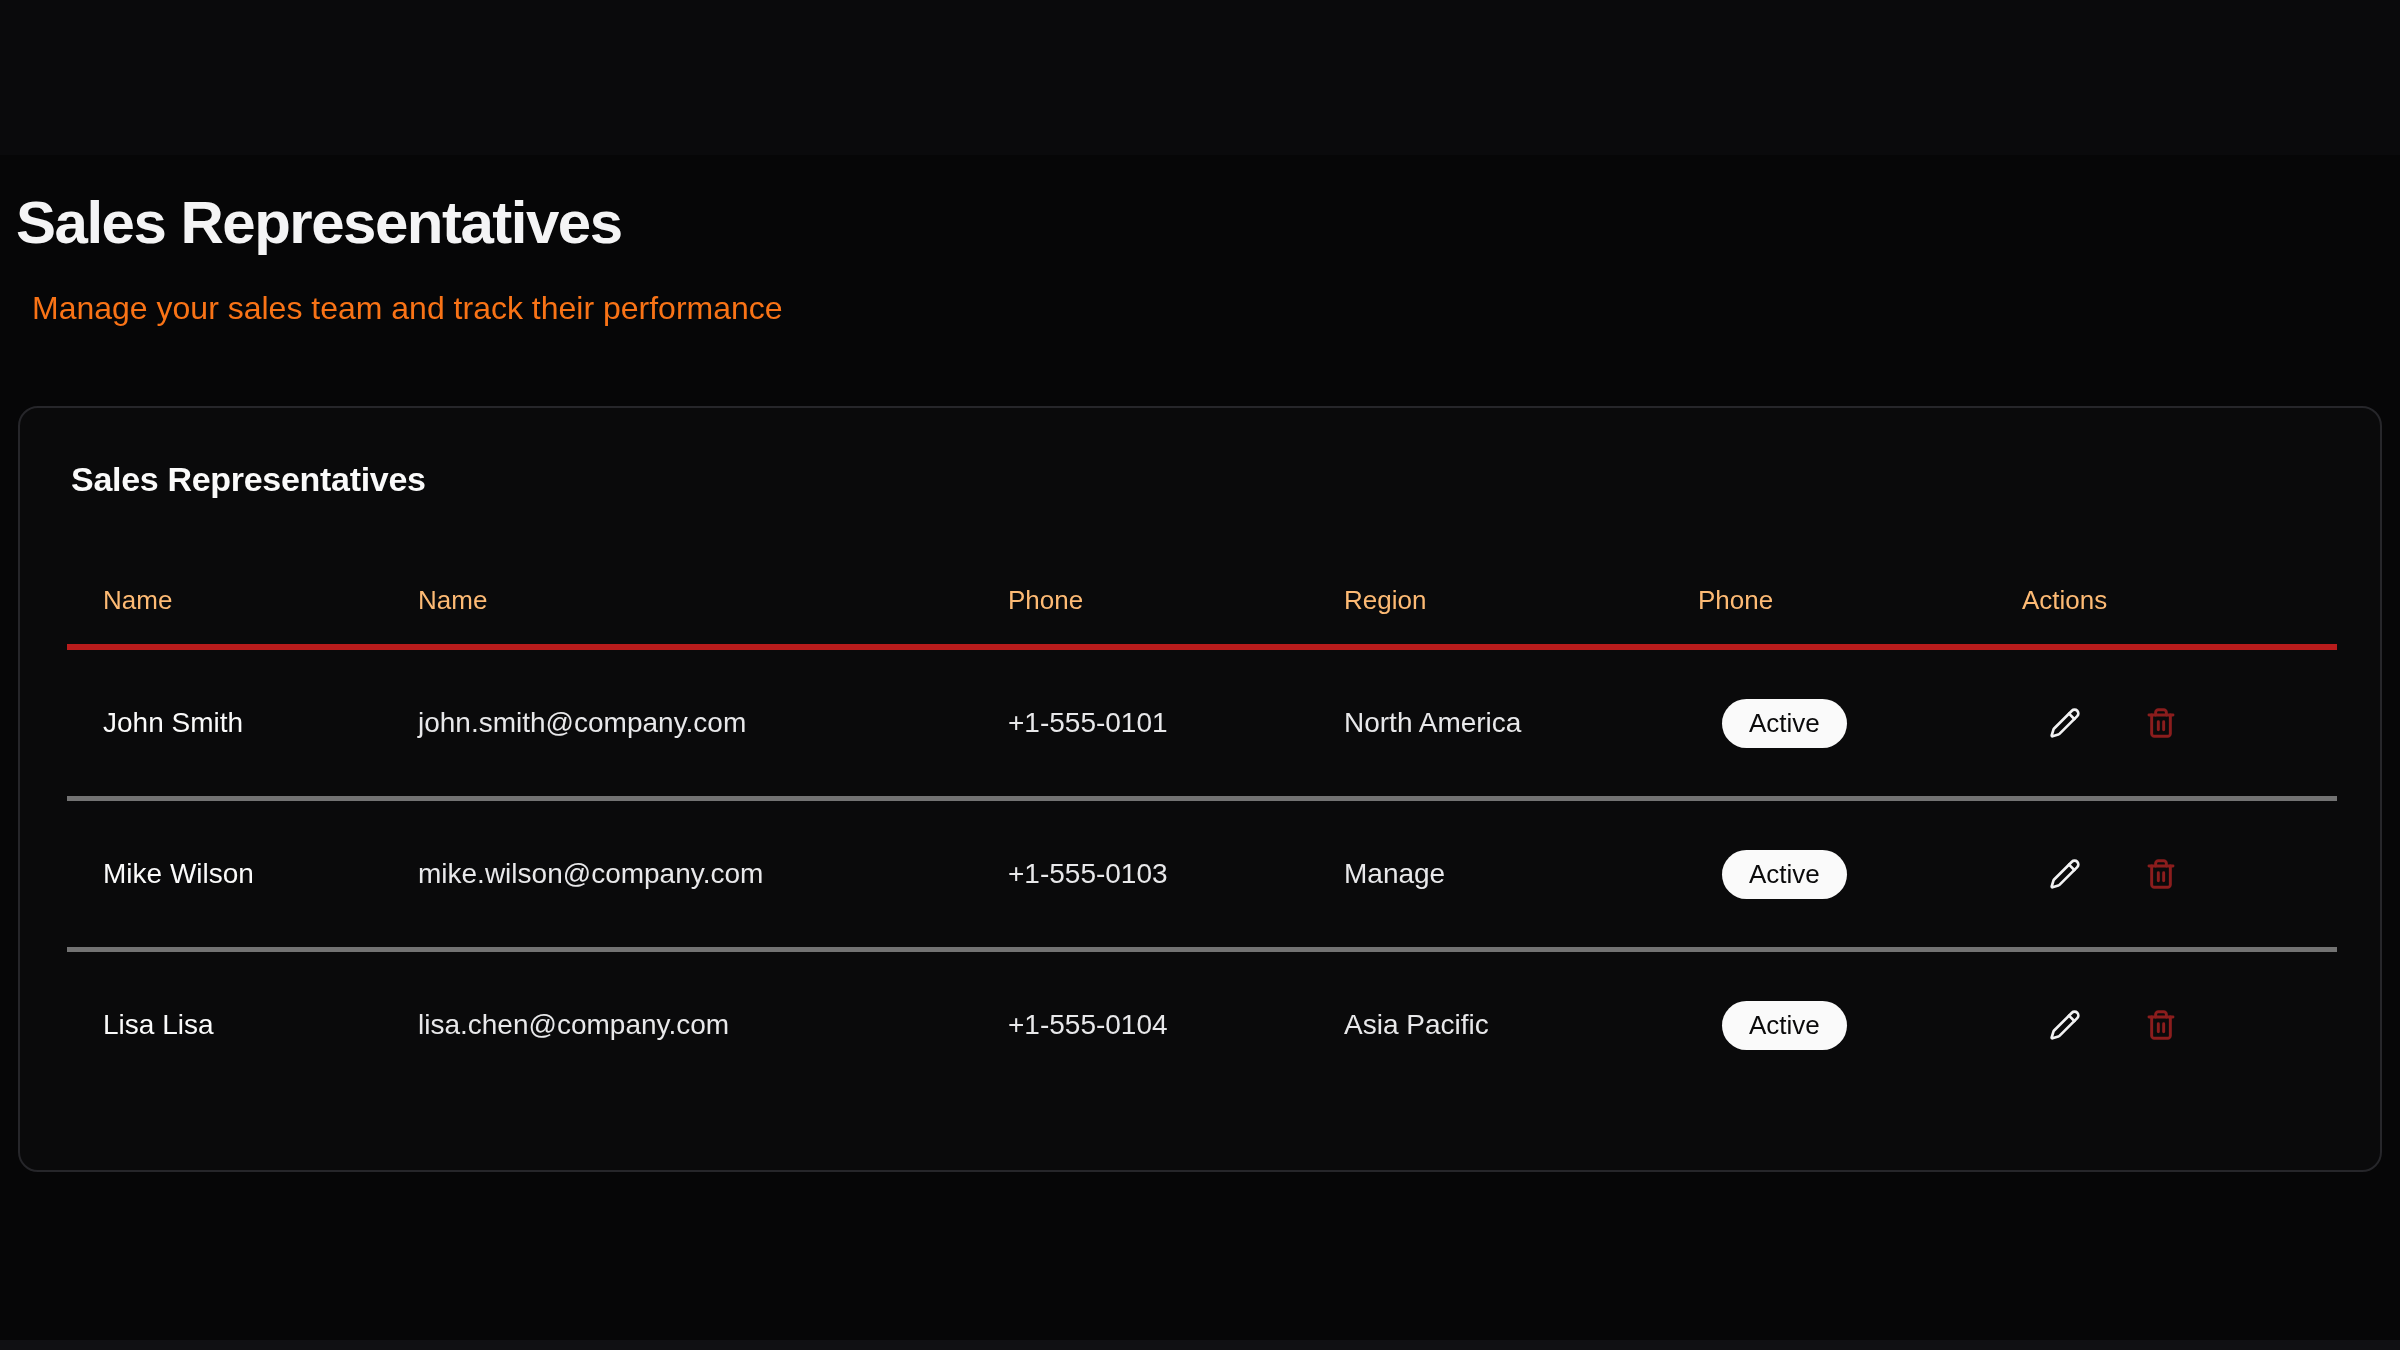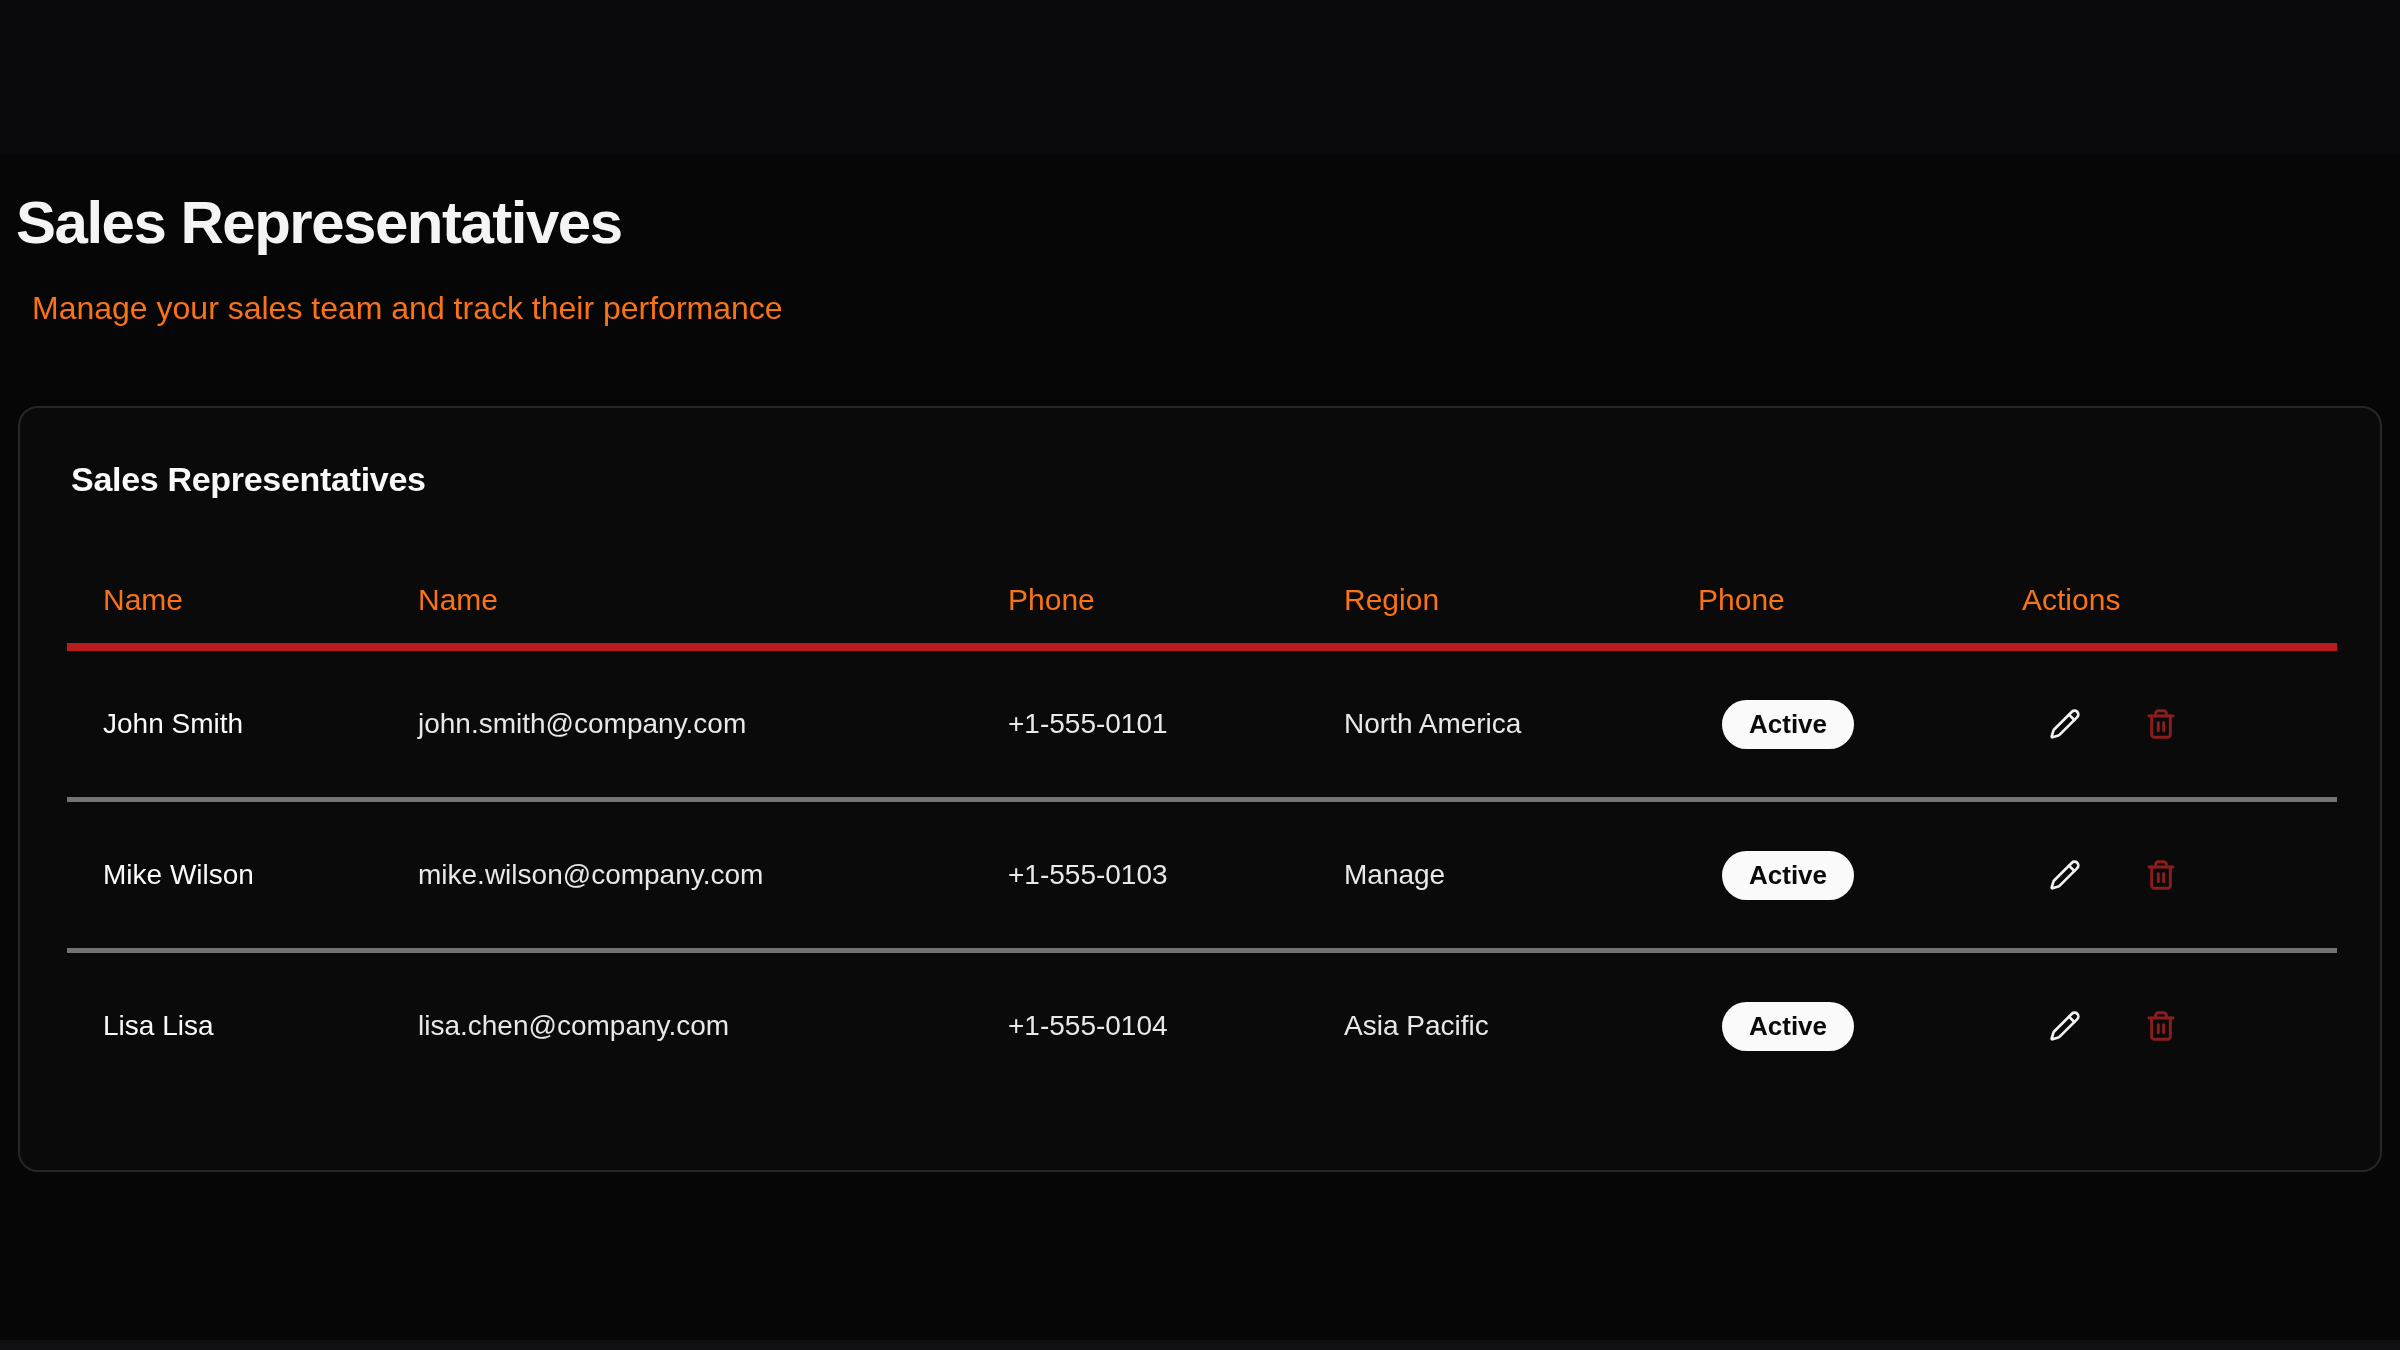--- a/index.html
+++ b/index.html
@@ -54,38 +54,38 @@
   .add-btn svg { display:block; }
   table {
     margin:57px 47px 0 47px;
     width:2270px;
     border-collapse:collapse;
     table-layout:fixed;
   }
   thead th {
     height:91px;
     text-align:left; vertical-align:middle;
-    font-size:30px; font-weight:500; color:#f97316;
-    border-bottom:8px solid #b91c1c;
+    font-size:26px; font-weight:500; color:#fdba74;
+    border-bottom:6px solid #b91c1c;
   }
   th:first-child, td:first-child { padding-left:36px; }
   tbody td {
     height:146px;
     vertical-align:middle;
     font-size:28px; font-weight:400; color:#e8e8ea;
     border-bottom:5px solid #737373;
   }
   tbody tr:last-child td { border-bottom:none; }
   td.cell-name { font-weight:500; color:#fafafa; }
   .status-badge {
     display:inline-flex; align-items:center; justify-content:center;
     height:49px; padding:0 27px; margin-left:24px;
     border-radius:25px;
     background:#fafafa; color:#0a0a0b;
-    font-size:26px; font-weight:700;
+    font-size:26px; font-weight:400;
   }
   .actions-cell { display:flex; align-items:center; gap:56px; height:146px; }
   .icon-btn {
     width:40px; height:40px;
     display:inline-flex; align-items:center; justify-content:center;
     background:transparent; border:none; cursor:pointer; padding:0;
   }
   .icon-btn.edit { margin-left:23px; color:#f2f2f3; }
   .icon-btn.delete { color:#8b1d1d; }
 </style>

